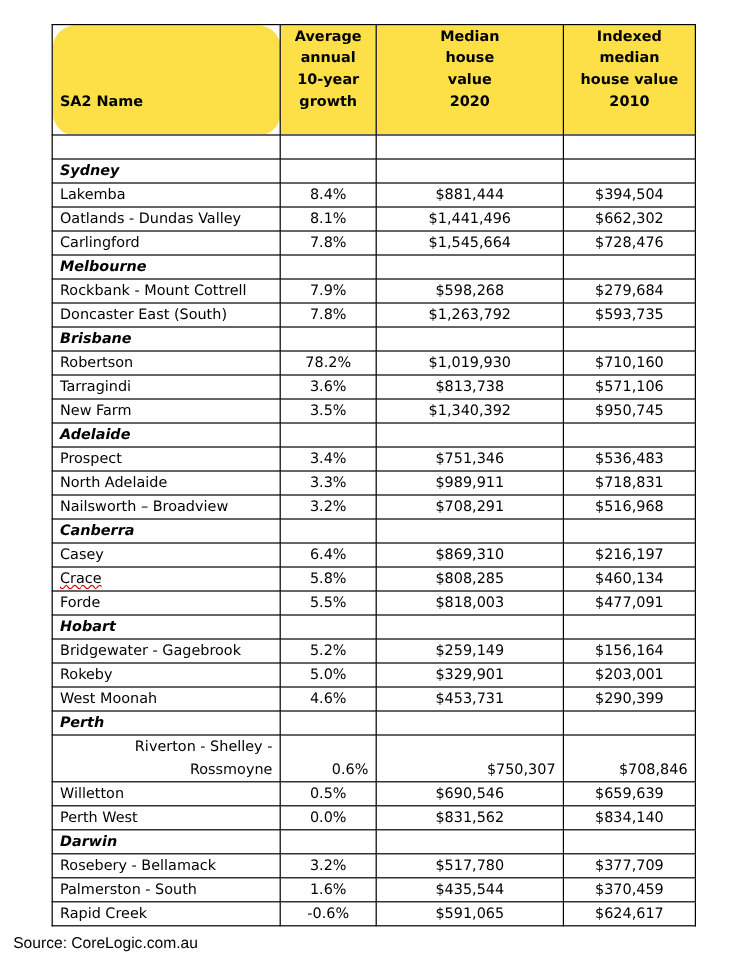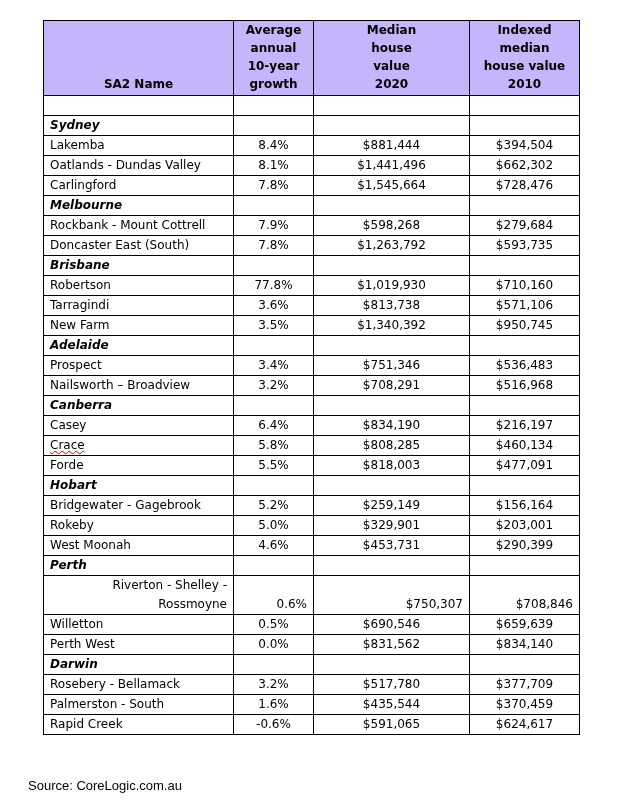--- a/index.html
+++ b/index.html
@@ -18,37 +18,37 @@
   table.data col.c4 { width: 110px; }
   table.data th, table.data td {
     border: 1px solid #000;
     padding: 0 6px;
     height: 19px;
     line-height: 19px;
     white-space: nowrap;
     overflow: hidden;
   }
   table.data thead th {
-    background: #c4b5fd;
+    background: #fde047;
     font-weight: bold;
     vertical-align: bottom;
     text-align: center;
     line-height: 18px;
-    padding-bottom: 2px;
+    padding-bottom: 19px;
     height: 72px;
     white-space: normal;
   }
-  table.data thead th.first { text-align: center; }
+  table.data thead th.first { text-align: left; border-radius: 19px; }
   td.num { text-align: center; }
   tr.region td.name { font-weight: bold; font-style: italic; }
   tr.tall td { height: 38px; vertical-align: bottom; text-align: right; }
   tr.tall td.name { white-space: normal; line-height: 19px; }
   .spell { text-decoration: underline wavy #d00; text-decoration-thickness: 1px; }
   .source {
-    position: absolute; left: 28px; top: 778px;
+    position: absolute; left: 11px; top: 778px;
     font-family: "Liberation Sans", sans-serif; font-size: 13px;
   }
 </style>
 </head>
 <body>
 
 <table class="data">
   <colgroup>
     <col class="c1">
       <col class="c2">
@@ -113,21 +113,21 @@
         <td class="num">$593,735</td>
       </tr>
       <tr class="region">
         <td class="name">Brisbane</td>
         <td class="num"></td>
         <td class="num"></td>
         <td class="num"></td>
       </tr>
       <tr class="data">
         <td class="name">Robertson</td>
-        <td class="num">77.8%</td>
+        <td class="num">78.2%</td>
         <td class="num">$1,019,930</td>
         <td class="num">$710,160</td>
       </tr>
       <tr class="data">
         <td class="name">Tarragindi</td>
         <td class="num">3.6%</td>
         <td class="num">$813,738</td>
         <td class="num">$571,106</td>
       </tr>
       <tr class="data">
@@ -142,35 +142,41 @@
         <td class="num"></td>
         <td class="num"></td>
       </tr>
       <tr class="data">
         <td class="name">Prospect</td>
         <td class="num">3.4%</td>
         <td class="num">$751,346</td>
         <td class="num">$536,483</td>
       </tr>
       <tr class="data">
+        <td class="name">North Adelaide</td>
+        <td class="num">3.3%</td>
+        <td class="num">$989,911</td>
+        <td class="num">$718,831</td>
+      </tr>
+      <tr class="data">
         <td class="name">Nailsworth – Broadview</td>
         <td class="num">3.2%</td>
         <td class="num">$708,291</td>
         <td class="num">$516,968</td>
       </tr>
       <tr class="region">
         <td class="name">Canberra</td>
         <td class="num"></td>
         <td class="num"></td>
         <td class="num"></td>
       </tr>
       <tr class="data">
         <td class="name">Casey</td>
         <td class="num">6.4%</td>
-        <td class="num">$834,190</td>
+        <td class="num">$869,310</td>
         <td class="num">$216,197</td>
       </tr>
       <tr class="data">
         <td class="name"><span class="spell">Crace</span></td>
         <td class="num">5.8%</td>
         <td class="num">$808,285</td>
         <td class="num">$460,134</td>
       </tr>
       <tr class="data">
         <td class="name">Forde</td>

